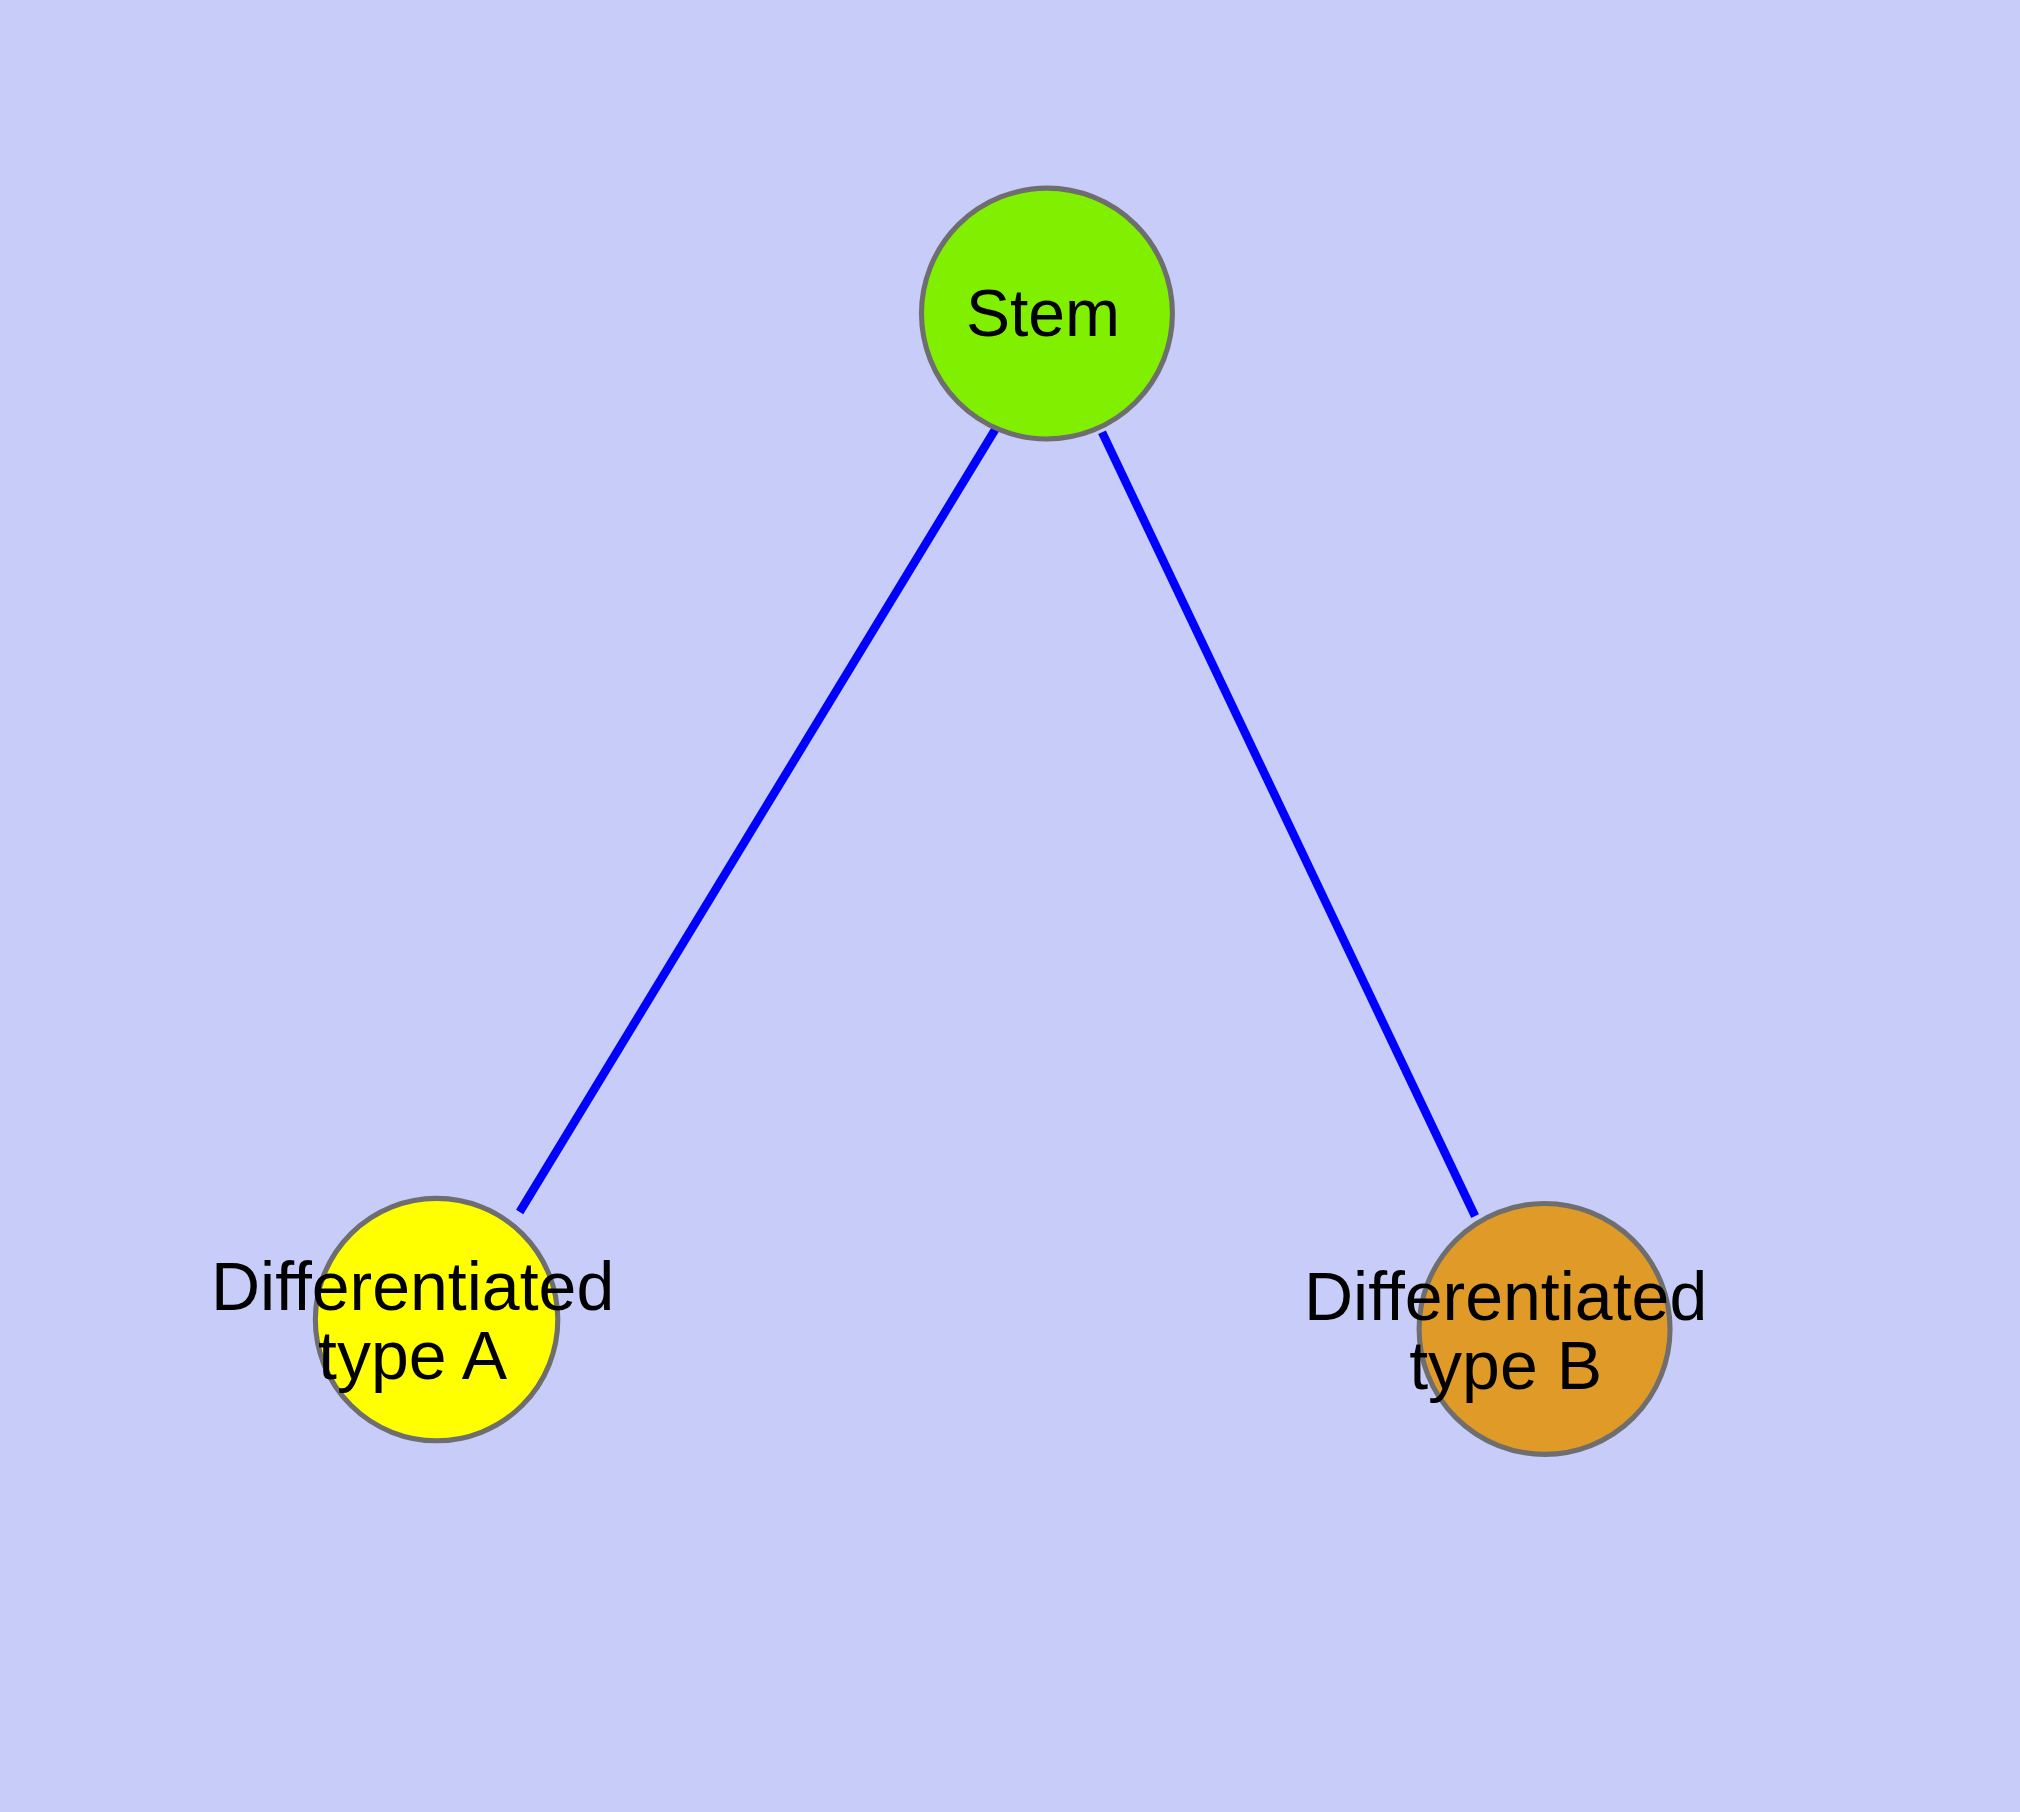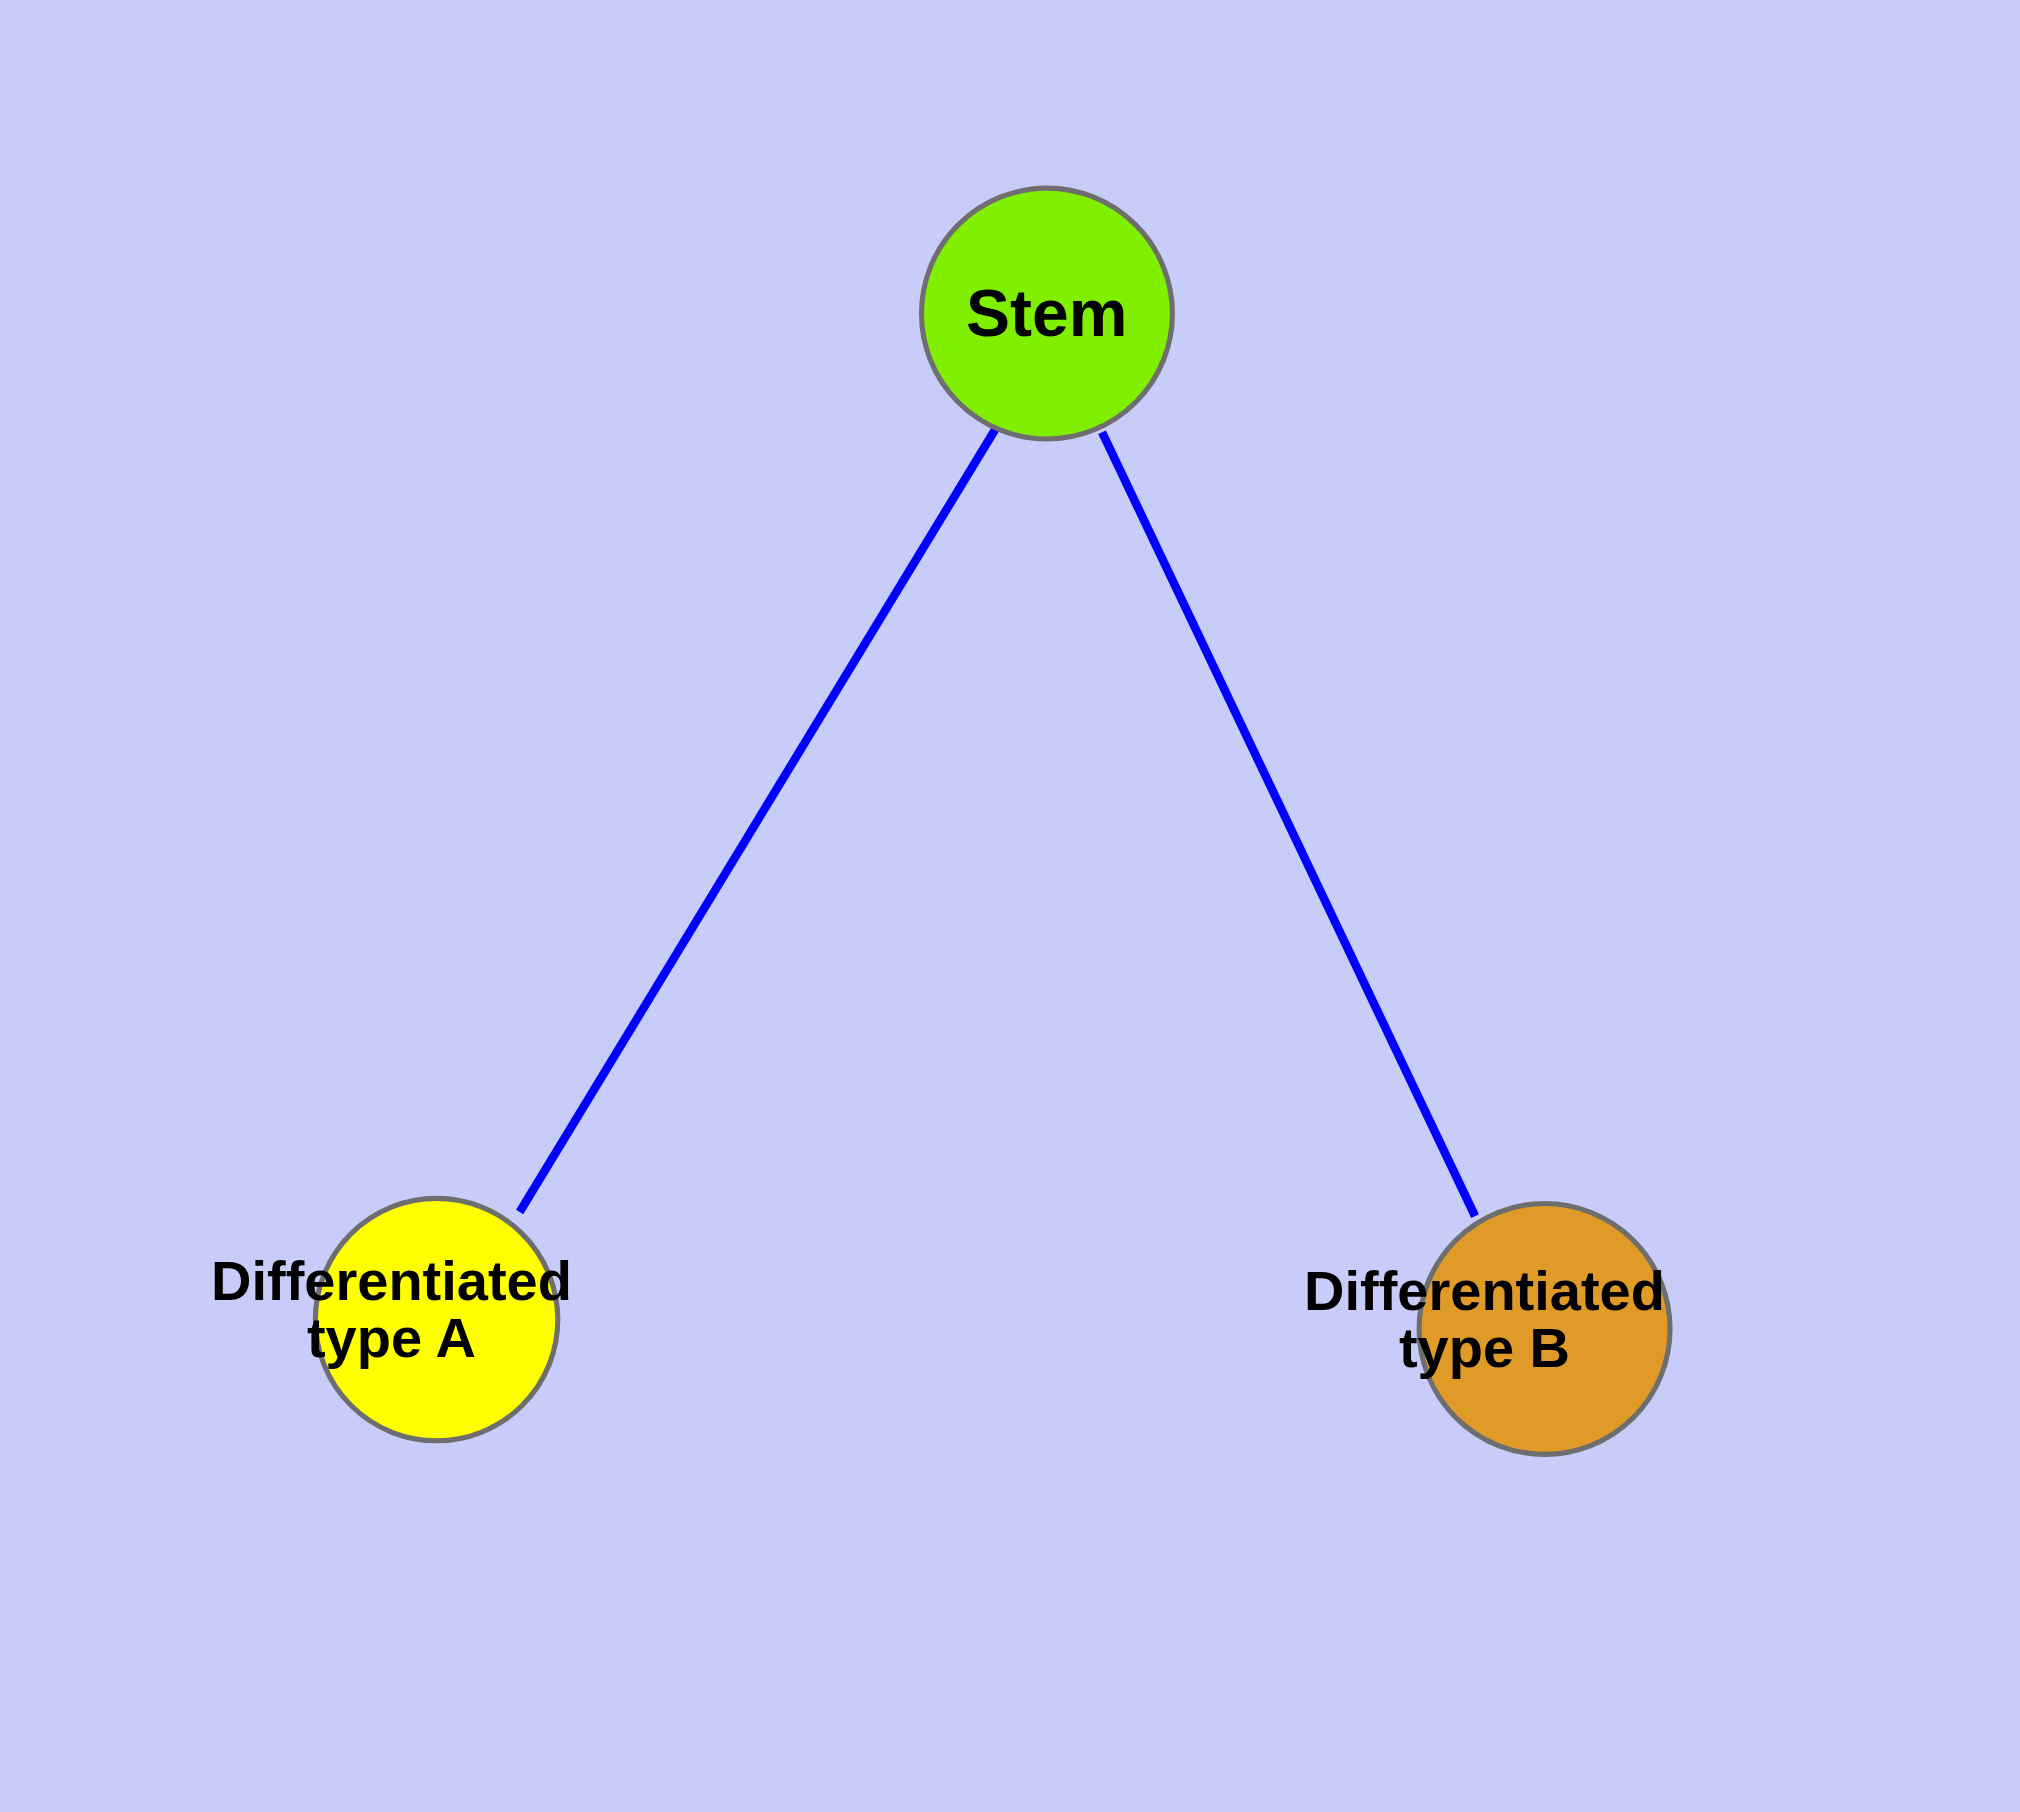--- a/index.html
+++ b/index.html
@@ -23,32 +23,32 @@
     left: 0;
     top: 0;
     width: 2021px;
     height: 1812px;
     display: block;
   }
   .node-label {
     position: absolute;
     text-align: center;
     font-family: "Liberation Sans", sans-serif;
-    font-weight: bold;
+    font-weight: normal;
     color: #000000;
     line-height: 1.02;
     white-space: pre;
     pointer-events: none;
     -webkit-font-smoothing: antialiased;
   }
   .node-label.single {
     font-size: 66px;
   }
   .node-label.double {
-    font-size: 56px;
+    font-size: 68px;
   }
 </style>
 </head>
 <body>
 
 <div id="canvas" style="width: 2021px; height: 1812px; background: rgb(200, 204, 248);">
 
   <svg id="graph-svg" viewBox="0 0 2384 2138" preserveAspectRatio="none" xmlns="http://www.w3.org/2000/svg">
     <g id="edge-layer">
         <line x1="1175" y1="505" x2="613" y2="1430" stroke="#0000ff" stroke-width="10" stroke-linecap="butt"></line>

